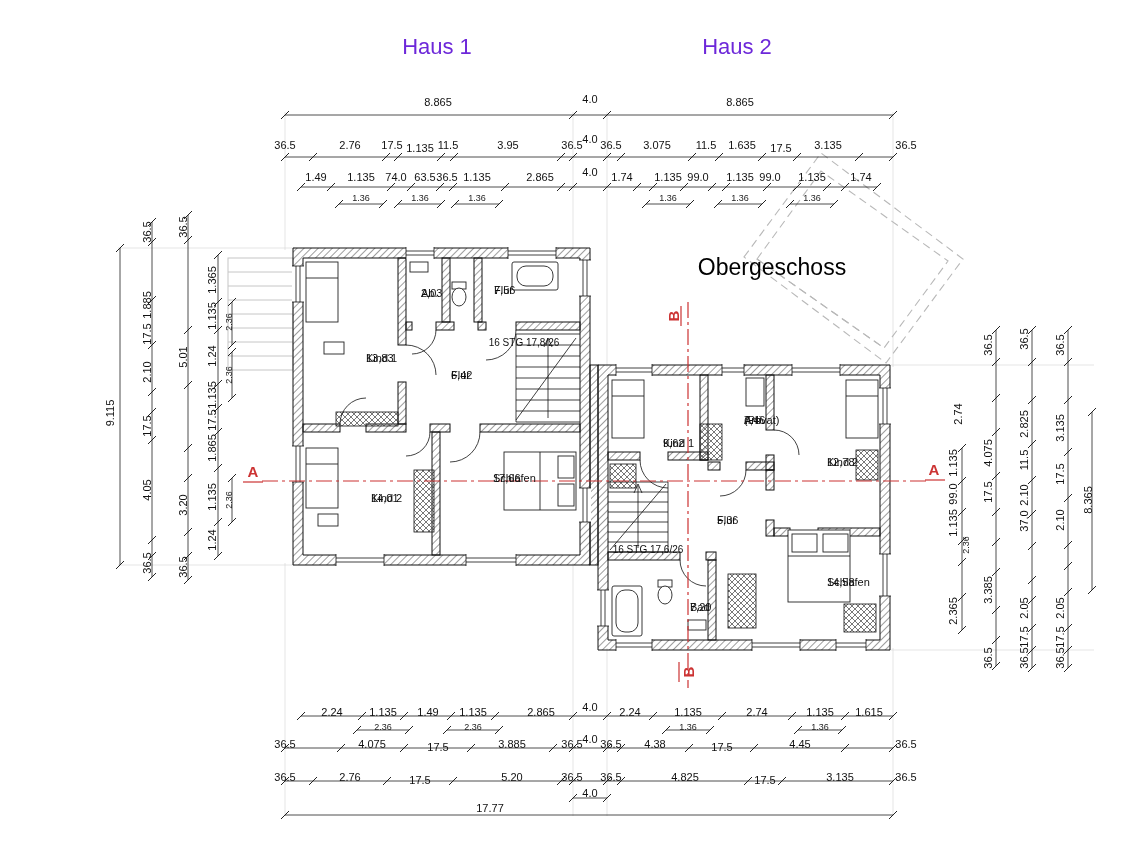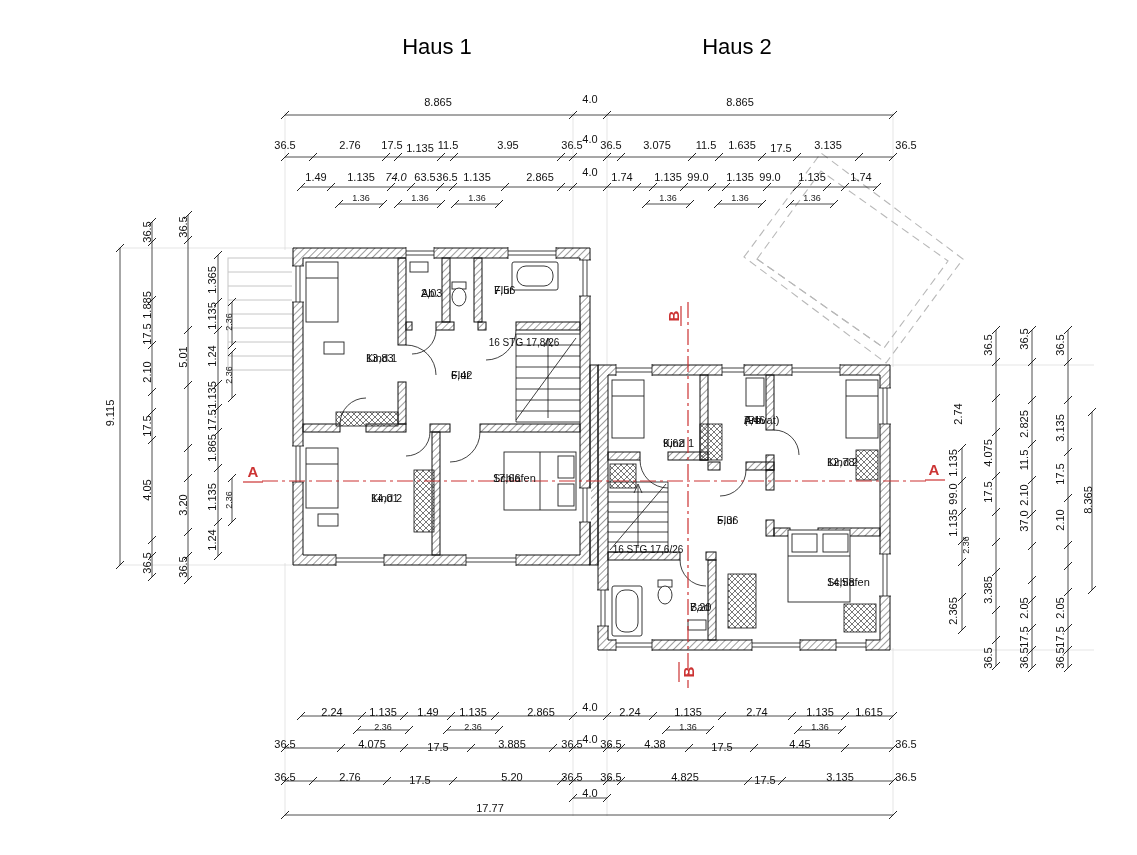--- a/index.html
+++ b/index.html
@@ -8,21 +8,21 @@
   .canvas svg{position:absolute;left:0;top:0}
   #labels div{position:absolute}
   .dim{font-size:11px;color:#111;transform:translate(-50%,-50%);white-space:nowrap}
   .dim.small{font-size:9px;color:#222}
   .dim.rot{transform:translate(-50%,-50%) rotate(-90deg)}
   .room{font-size:11px;color:#111;text-align:center;transform:translate(-50%,-50%);
         line-height:1.12;white-space:nowrap}
   .stair{font-size:10px;color:#111;transform:translate(-50%,-50%);white-space:nowrap}
   .section{font-size:15px;font-weight:700;color:var(--red,#c33)}
   .section.rot{transform:translate(-50%,-50%) rotate(-90deg)}
-  .title{position:absolute;transform:translate(-50%,-50%);font-size:22px;color:#000000}
+  .title{position:absolute;transform:translate(-50%,-50%);font-size:22px;color:#6d28d9}
   .floor-title{position:absolute;transform:translate(-50%,-50%);font-size:23px;color:#000}
 </style>
 </head>
 <body>
 
 <div class="canvas">
 
   <svg id="plan-svg" width="1137" height="855" viewBox="0 0 1137 855">
     <defs>
       <pattern id="hatch" patternUnits="userSpaceOnUse" width="5" height="5" patternTransform="rotate(45)">
@@ -506,21 +506,21 @@
       <div class="dim" style="left: 590px; top: 139px;">4.0</div>
       <div class="dim" style="left: 611px; top: 145px;">36.5</div>
       <div class="dim" style="left: 657px; top: 145px;">3.075</div>
       <div class="dim" style="left: 706px; top: 145px;">11.5</div>
       <div class="dim" style="left: 742px; top: 145px;">1.635</div>
       <div class="dim" style="left: 781px; top: 148px;">17.5</div>
       <div class="dim" style="left: 828px; top: 145px;">3.135</div>
       <div class="dim" style="left: 906px; top: 145px;">36.5</div>
       <div class="dim" style="left: 316px; top: 177px;">1.49</div>
       <div class="dim" style="left: 361px; top: 177px;">1.135</div>
-      <div class="dim" style="left: 396px; top: 177px; font-style: italic;">74.0</div>
+      <div class="dim" style="left: 396px; top: 177px;">74.0</div>
       <div class="dim" style="left: 425px; top: 177px; text-align: center;">63.5</div>
       <div class="dim" style="left: 447px; top: 177px;">36.5</div>
       <div class="dim" style="left: 477px; top: 177px;">1.135</div>
       <div class="dim" style="left: 540px; top: 177px;">2.865</div>
       <div class="dim" style="left: 590px; top: 172px;">4.0</div>
       <div class="dim" style="left: 622px; top: 177px;">1.74</div>
       <div class="dim" style="left: 668px; top: 177px;">1.135</div>
       <div class="dim" style="left: 698px; top: 177px;">99.0</div>
       <div class="dim" style="left: 740px; top: 177px;">1.135</div>
       <div class="dim" style="left: 770px; top: 177px;">99.0</div>
@@ -672,13 +672,14 @@
       <div class="stair" style="left: 524px; top: 342px;">16 STG 17,8/26</div>
       <div class="stair" style="left: 648px; top: 549px;">16 STG 17,6/26</div>
       <div class="dim section" style="left: 253px; top: 471px;">A</div>
       <div class="dim section" style="left: 934px; top: 469px;">A</div>
       <div class="dim section rot" style="left: 673px; top: 316px;">B</div>
       <div class="dim section rot" style="left: 688px; top: 672px;">B</div>
     </div>
 
   <div class="title" style="left:437px;top:47px">Haus 1</div>
   <div class="title" style="left:737px;top:47px">Haus 2</div>
+  <div class="floor-title" style="left:772px;top:267px">Obergeschoss</div>
 </div>
 
 </body></html>

